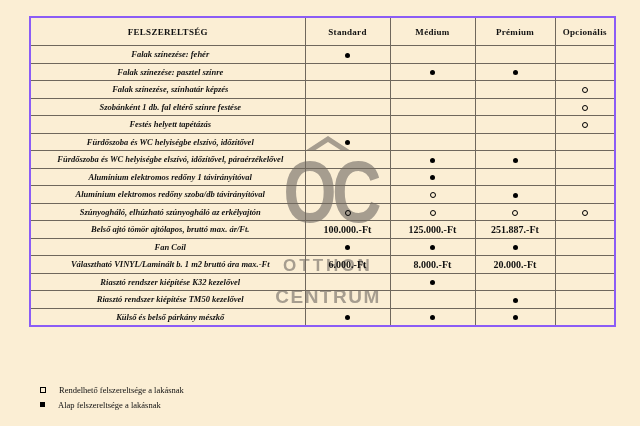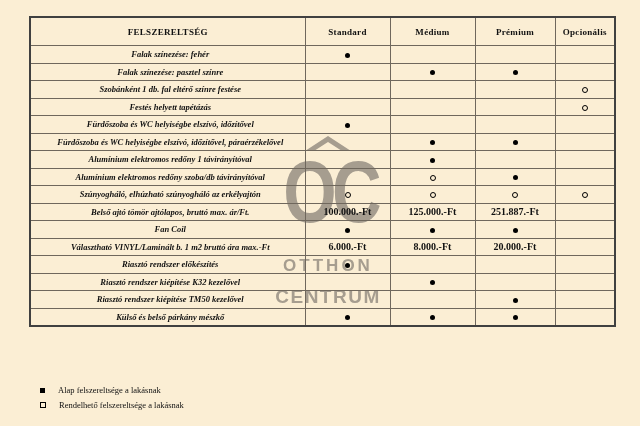--- a/index.html
+++ b/index.html
@@ -39,21 +39,21 @@
   table.spec{
     position:absolute;left:29px;top:16px;z-index:1;
     width:585px;border-collapse:collapse;table-layout:fixed;
     background:transparent;
   }
   table.spec th, table.spec td{
     border:1px solid #6f675c;
     padding:0;
     background:transparent;
   }
-  table.spec{border:2px solid #404040;padding-left:26px;}
+  table.spec{border:2px solid #8b5cf6;padding-left:26px;}
   col.c-feature{width:275px;}
   col.c-std{width:85px;}
   col.c-med{width:85px;}
   col.c-prem{width:80px;}
   col.c-opc{width:60px;}
 
   thead th{
     height:27px;
     font-size:9px;font-weight:bold;
     letter-spacing:0.3px;color:#111;
@@ -123,20 +123,27 @@
         <td class="empty"></td>
       </tr>
       <tr>
         <td class="feature">Falak színezése: pasztel színre</td>
         <td class="empty"></td>
         <td class="mark"><span class="dot filled"></span></td>
         <td class="mark"><span class="dot filled"></span></td>
         <td class="empty"></td>
       </tr>
       <tr>
+        <td class="feature">Falak színezése, színhatár képzés</td>
+        <td class="empty"></td>
+        <td class="empty"></td>
+        <td class="empty"></td>
+        <td class="mark"><span class="dot open"></span></td>
+      </tr>
+      <tr>
         <td class="feature">Szobánként 1 db. fal eltérő színre festése</td>
         <td class="empty"></td>
         <td class="empty"></td>
         <td class="empty"></td>
         <td class="mark"><span class="dot open"></span></td>
       </tr>
       <tr>
         <td class="feature">Festés helyett tapétázás</td>
         <td class="empty"></td>
         <td class="empty"></td>
@@ -193,27 +200,20 @@
         <td class="empty"></td>
       </tr>
       <tr>
         <td class="feature">Választható VINYL/Laminált b. 1 m2 bruttó ára max.-Ft</td>
         <td class="price">6.000.-Ft</td>
         <td class="price">8.000.-Ft</td>
         <td class="price">20.000.-Ft</td>
         <td class="empty"></td>
       </tr>
       <tr>
-        <td class="feature">Riasztó rendszer előkészítés</td>
-        <td class="mark"><span class="dot filled"></span></td>
-        <td class="empty"></td>
-        <td class="empty"></td>
-        <td class="empty"></td>
-      </tr>
-      <tr>
         <td class="feature">Riasztó rendszer kiépítése K32 kezelővel</td>
         <td class="empty"></td>
         <td class="mark"><span class="dot filled"></span></td>
         <td class="empty"></td>
         <td class="empty"></td>
       </tr>
       <tr>
         <td class="feature">Riasztó rendszer kiépítése TM50 kezelővel</td>
         <td class="empty"></td>
         <td class="empty"></td>
@@ -224,21 +224,21 @@
         <td class="feature">Külső és belső párkány mészkő</td>
         <td class="mark"><span class="dot filled"></span></td>
         <td class="mark"><span class="dot filled"></span></td>
         <td class="mark"><span class="dot filled"></span></td>
         <td class="empty"></td>
       </tr>
     </tbody>
 </table>
 
 <div class="legend">
+  <div class="legend-row">
+    <span class="dot open"></span>
+    <span>Rendelhető felszereltsége a lakásnak</span>
+  </div>
   <div class="legend-row">
     <span class="dot filled"></span>
     <span>Alap felszereltsége a lakásnak</span>
   </div>
-  <div class="legend-row">
-    <span class="dot open"></span>
-    <span>Rendelhető felszereltsége a lakásnak</span>
-  </div>
 </div>
 
 </body></html>

